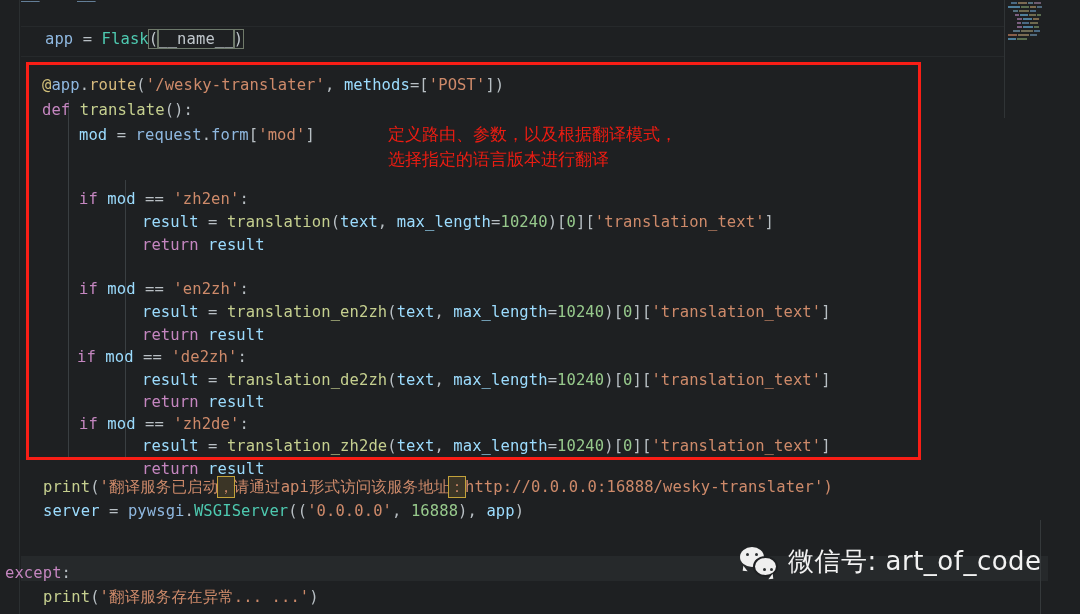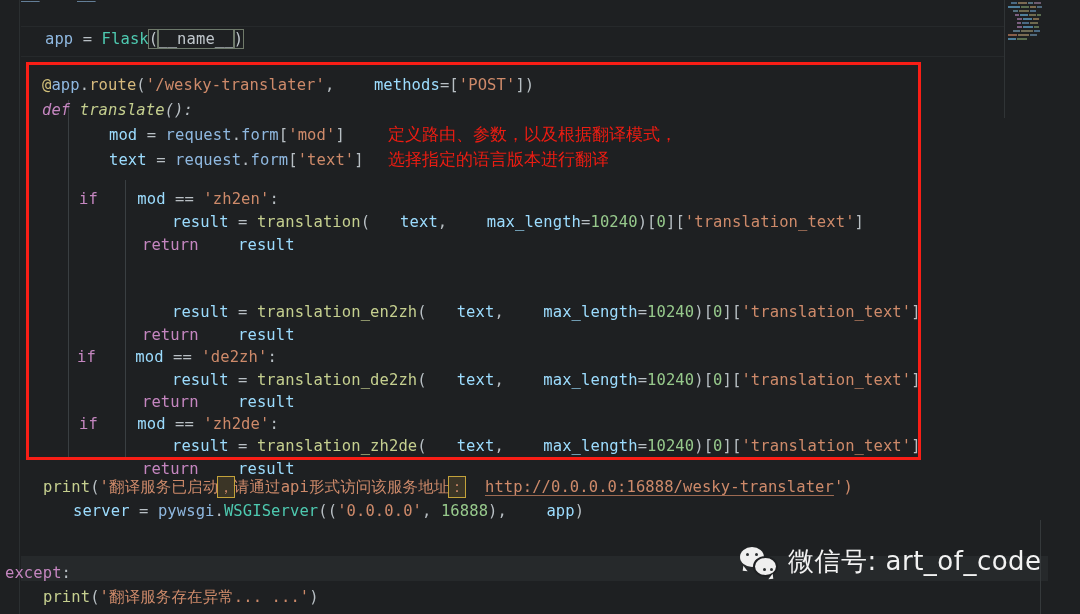--- a/index.html
+++ b/index.html
@@ -125,36 +125,34 @@
     line-height: 25px;
     color: #ec1c12;
     white-space: pre;
     font-weight: 500;
   }
 
   
   .t-kw       { color: #c586c0; }
   .t-fn       { color: #c5cf8f; }  
   .t-var      { color: #8fb8e0; }  
-  .t-var2     { color: #9cdcfe; margin-left: 30px; }
+  .t-var2     { color: #9cdcfe; }
   .t-str      { color: #ce8a6a; }  
   .t-num      { color: #97c98c; }  
   .t-punct    { color: #b8bfc4; }
   .t-dec      { color: #d2c07a; }  
   .t-prop     { color: #d7ba7d; }  
   .t-cls      { color: #4ec9b0; }
   .t-op       { color: #b9c0c5; }
 
   
   .t-link {
     color: #ce8a6a;
-    text-decoration: underline;
     text-decoration-color: #9d6a52;
     text-underline-offset: 3px;
-    padding-left: 20px;
   }
 
   
   .hl-yellow {
     outline: 1px solid #c3a23a;
     background: #3b3526;
     padding: 1px 0;
   }
   .hl-paren {
     outline: 1px solid #707a6a;
@@ -248,32 +246,32 @@
 
   <div class="code-surface">
 
     <div class="indent-guide" style="left:47px; top:100px;  height:360px;"></div>
     <div class="indent-guide" style="left:104px; top:180px; height:280px;"></div>
 
     <div class="code-line" style="top:27px; padding-left:24px;"><span class="t-var">app</span><span class="t-op"> </span><span class="t-op">=</span><span class="t-op"> </span><span class="t-cls">Flask</span><span class="hl-paren">(</span><span class="hl-namebox">__name__</span><span class="hl-paren">)</span><span class="caret"></span></div>
 
     <div class="code-line" style="top:73px; padding-left:21px;"><span class="t-dec">@</span><span class="t-var">app</span><span class="t-punct">.</span><span class="t-prop">route</span><span class="t-punct">(</span><span class="t-str">'/wesky-translater'</span><span class="t-punct">, </span><span class="t-var2">methods</span><span class="t-op">=</span><span class="t-punct">[</span><span class="t-str">'POST'</span><span class="t-punct">])</span></div>
 
-    <div class="code-line" style="top:98px; padding-left:21px;font-style:italic;"><span class="t-kw">def</span><span> </span><span class="t-fn">translate</span><span class="t-punct">():</span></div>
+    <div class="code-line" style="top:98px; padding-left:21px;"><span class="t-kw">def</span><span> </span><span class="t-fn">translate</span><span class="t-punct">():</span></div>
 
     <div class="code-line" style="top:123px; padding-left:58px;"><span class="t-var2">mod</span><span> </span><span class="t-op">=</span><span> </span><span class="t-var">request</span><span class="t-punct">.</span><span class="t-var">form</span><span class="t-punct">[</span><span class="t-str">'mod'</span><span class="t-punct">]</span></div>
 
-    <div class="code-line" style="top:148px; padding-left:58px;"><span class="t-var2">text</span><span> </span><span class="t-op">=</span><span> </span><span class="t-var">request</span><span class="t-punct">.</span><span class="t-var">form</span><span class="t-punct">[</span><span class="t-str">'text'</span><span class="t-punct">]</span></div>
 
     <div class="code-line" style="top:187px; padding-left:58px;"><span class="t-kw">if</span><span> </span><span class="t-var2">mod</span><span> </span><span class="t-op">==</span><span> </span><span class="t-str">'zh2en'</span><span class="t-punct">:</span></div>
 
     <div class="code-line" style="top:210px; padding-left:121px;"><span class="t-var2">result</span><span> </span><span class="t-op">=</span><span> </span><span class="t-fn">translation</span><span class="t-punct">(</span><span class="t-var2">text</span><span class="t-punct">, </span><span class="t-var2">max_length</span><span class="t-op">=</span><span class="t-num">10240</span><span class="t-punct">)[</span><span class="t-num">0</span><span class="t-punct">][</span><span class="t-str">'translation_text'</span><span class="t-punct">]</span></div>
 
     <div class="code-line" style="top:233px; padding-left:121px;"><span class="t-kw">return</span><span> </span><span class="t-var2">result</span></div>
 
+    <div class="code-line" style="top:277px; padding-left:58px;"><span class="t-kw">if</span><span> </span><span class="t-var2">mod</span><span> </span><span class="t-op">==</span><span> </span><span class="t-str">'en2zh'</span><span class="t-punct">:</span></div>
 
     <div class="code-line" style="top:300px; padding-left:121px;"><span class="t-var2">result</span><span> </span><span class="t-op">=</span><span> </span><span class="t-fn">translation_en2zh</span><span class="t-punct">(</span><span class="t-var2">text</span><span class="t-punct">, </span><span class="t-var2">max_length</span><span class="t-op">=</span><span class="t-num">10240</span><span class="t-punct">)[</span><span class="t-num">0</span><span class="t-punct">][</span><span class="t-str">'translation_text'</span><span class="t-punct">]</span></div>
 
     <div class="code-line" style="top:323px; padding-left:121px;"><span class="t-kw">return</span><span> </span><span class="t-var2">result</span></div>
 
     <div class="code-line" style="top:345px; padding-left:56px;"><span class="t-kw">if</span><span> </span><span class="t-var2">mod</span><span> </span><span class="t-op">==</span><span> </span><span class="t-str">'de2zh'</span><span class="t-punct">:</span></div>
 
     <div class="code-line" style="top:368px; padding-left:121px;"><span class="t-var2">result</span><span> </span><span class="t-op">=</span><span> </span><span class="t-fn">translation_de2zh</span><span class="t-punct">(</span><span class="t-var2">text</span><span class="t-punct">, </span><span class="t-var2">max_length</span><span class="t-op">=</span><span class="t-num">10240</span><span class="t-punct">)[</span><span class="t-num">0</span><span class="t-punct">][</span><span class="t-str">'translation_text'</span><span class="t-punct">]</span></div>
 
     <div class="code-line" style="top:390px; padding-left:121px;"><span class="t-kw">return</span><span> </span><span class="t-var2">result</span></div>

